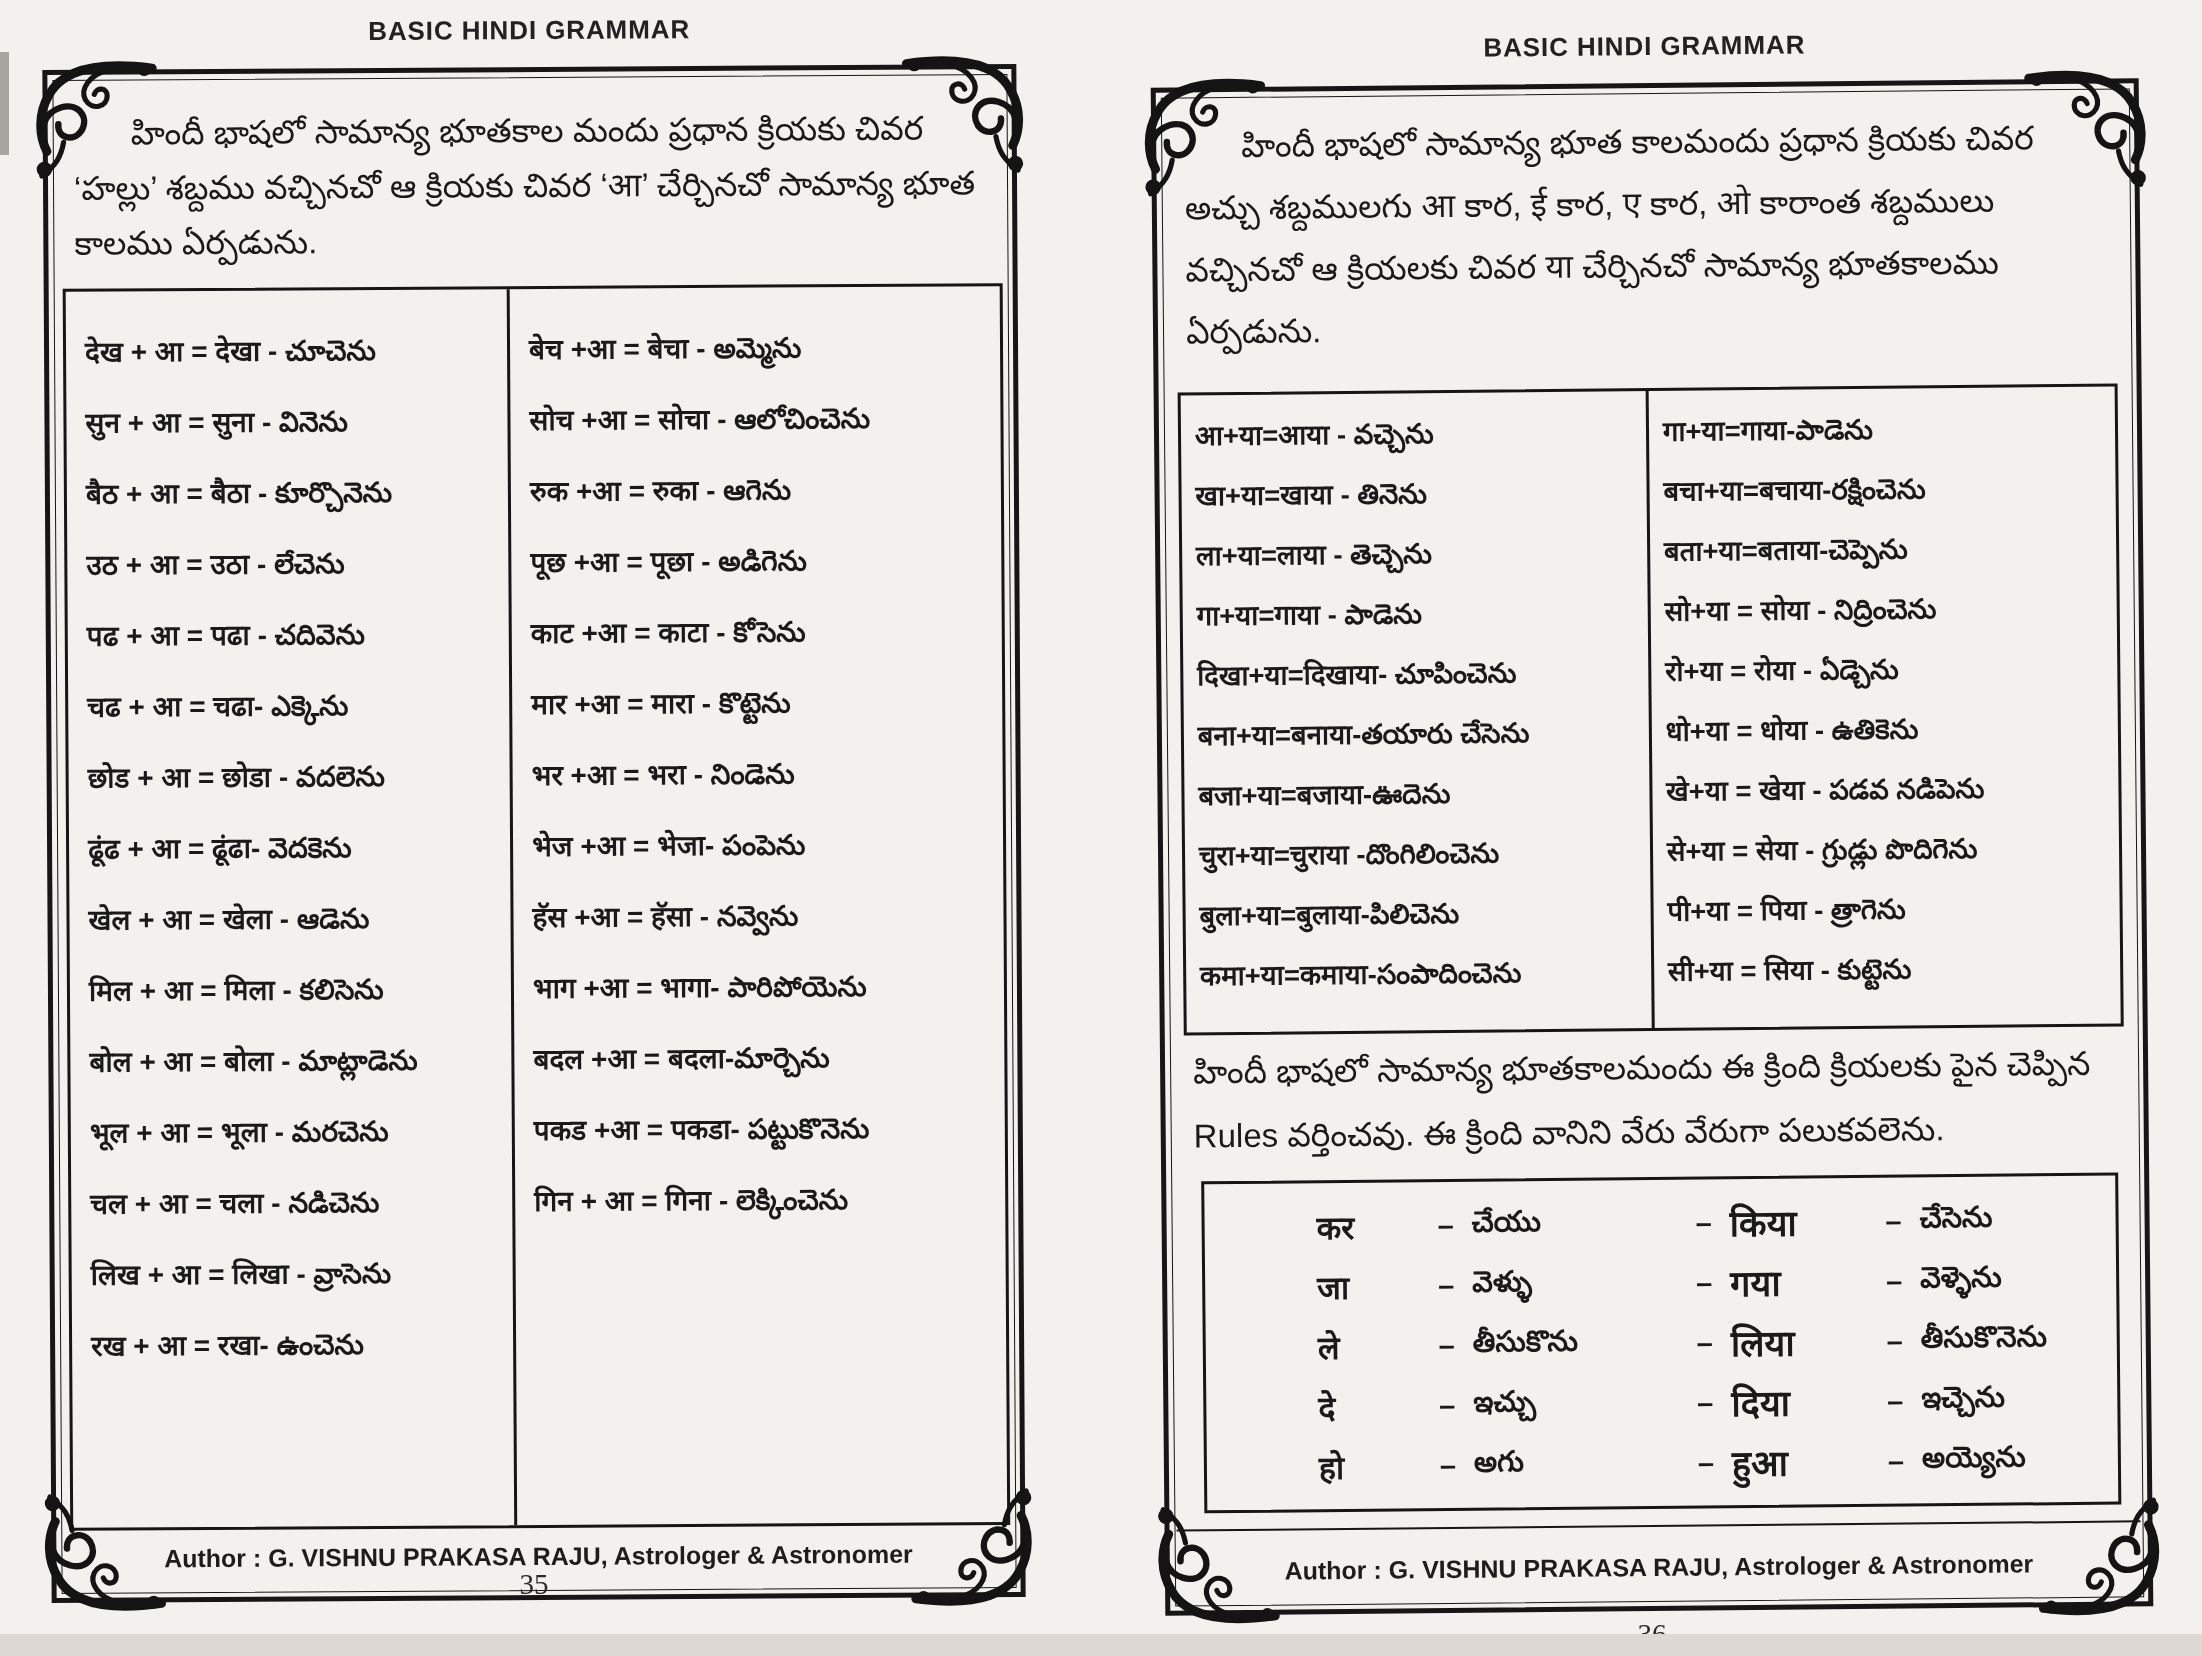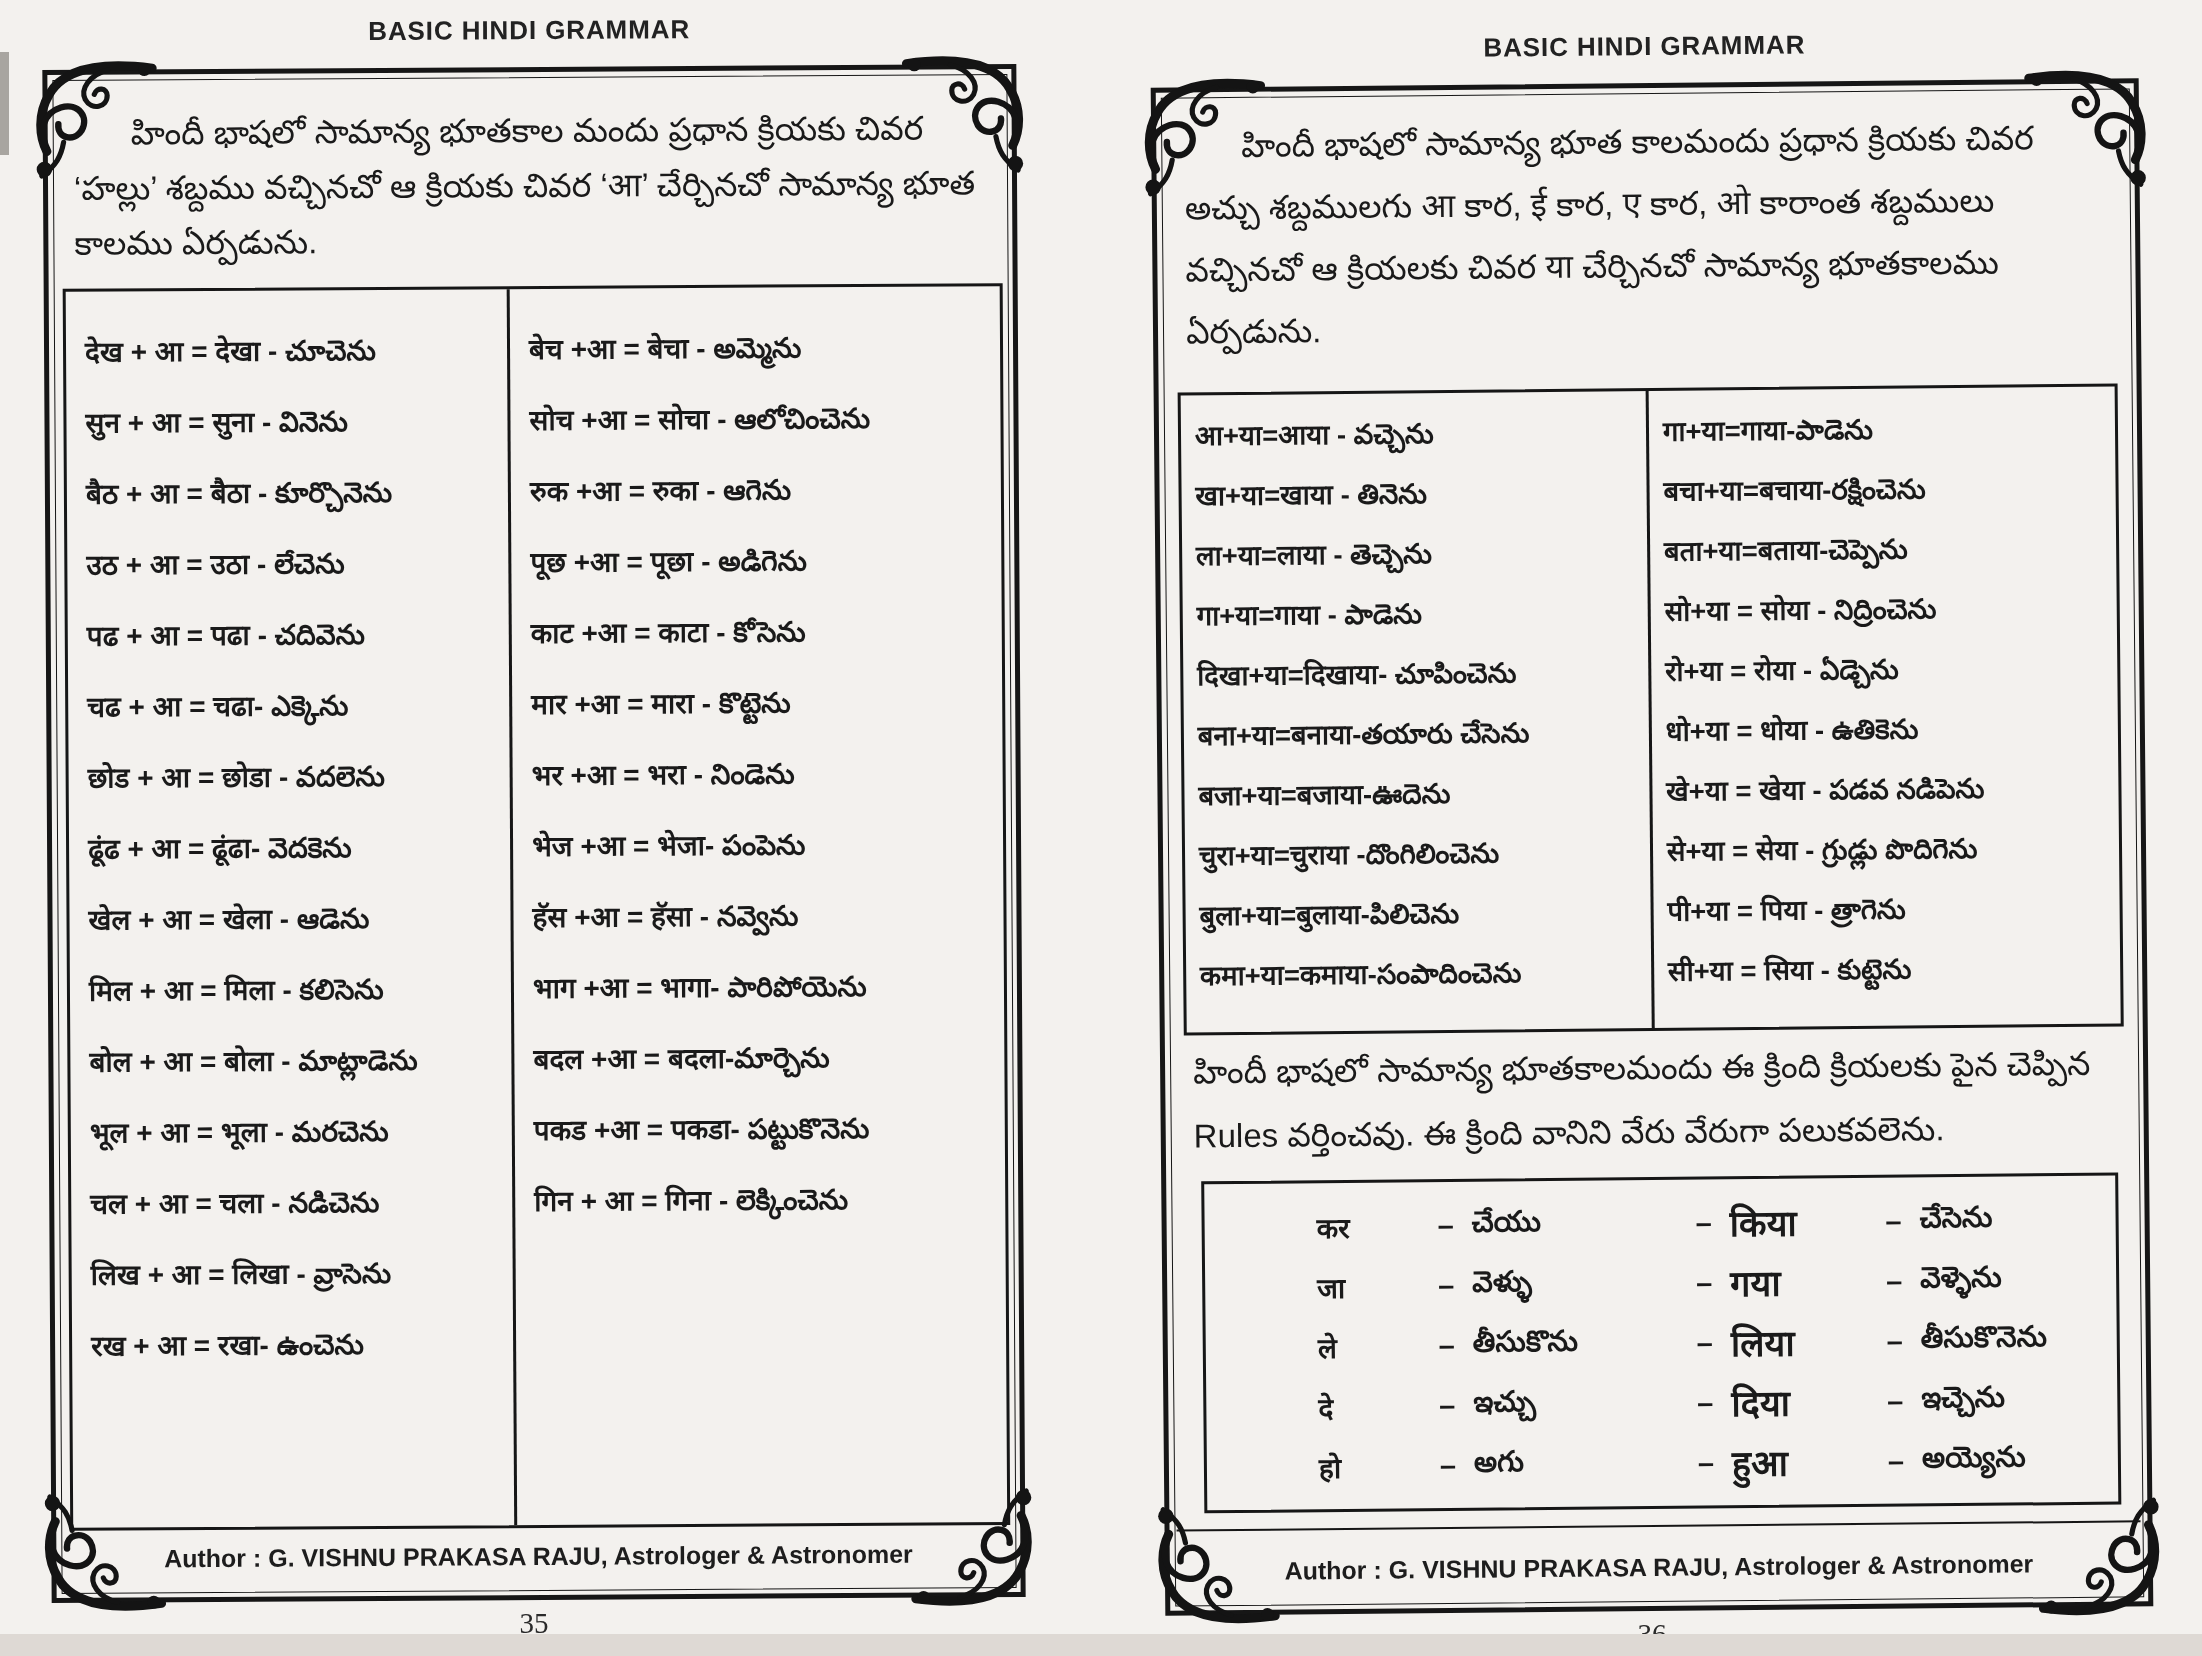--- a/index.html
+++ b/index.html
@@ -48,35 +48,35 @@
   .vcol-b{flex:1;border-left:3.4px solid #161616;}
   .row{display:flex;align-items:center;white-space:nowrap;font-weight:700;}
   .page-left .row{height:71px;padding-left:19px;font-size:28px;}
   .page-right .row{height:60px;padding-left:13.8px;font-size:27.5px;}
 
   .middle{position:absolute;left:33px;top:953px;right:26px;font-size:33px;line-height:64px;z-index:2;}
 
   .btable{position:absolute;left:40px;top:1094px;width:917px;height:332px;border:3.4px solid #161616;
           box-sizing:border-box;padding-top:13.8px;z-index:2;}
   .btrow{display:flex;align-items:center;height:60px;padding-left:112px;font-weight:700;}
-  .bt-root{width:103px;font-size:28px;font-family:Liberation Mono, monospace;}
+  .bt-root{width:103px;font-size:32px;font-family:Liberation Mono, monospace;}
   .bt-d{width:52px;text-align:center;font-size:29px;}
   .bt-m1{width:206px;font-size:29px;}
   .bt-past{width:138px;font-size:36px;}
   .bt-m2{font-size:29px;}
 
   .footer-line{position:absolute;left:12px;right:12px;top:1442px;border-top:2.6px solid #161616;
                box-shadow:0 3.4px 0 -1.7px #3a3a3a;z-index:2;}
   .author{
     position:absolute;left:0;right:0;bottom:29px;text-align:center;
     font-size:25px;font-weight:bold;color:#1d1d1d;z-index:2;
   }
   .pagenum{position:absolute;text-align:center;font-size:29px;color:#2a2a2a;
            font-family:"Liberation Serif","DejaVu Serif",serif;}
-  .pagenum-35{left:47px;width:974px;top:1607px;}
+  .pagenum-35{left:47px;width:974px;top:1568px;}
   .pagenum-36{left:1158px;width:988px;top:1618px;}
 </style>
 </head>
 <body>
 
 <div class="page page-left">
   <div class="page-header">BASIC HINDI GRAMMAR</div>
   <div class="frame-outer"></div>
   <div class="frame-inner"></div>
 

